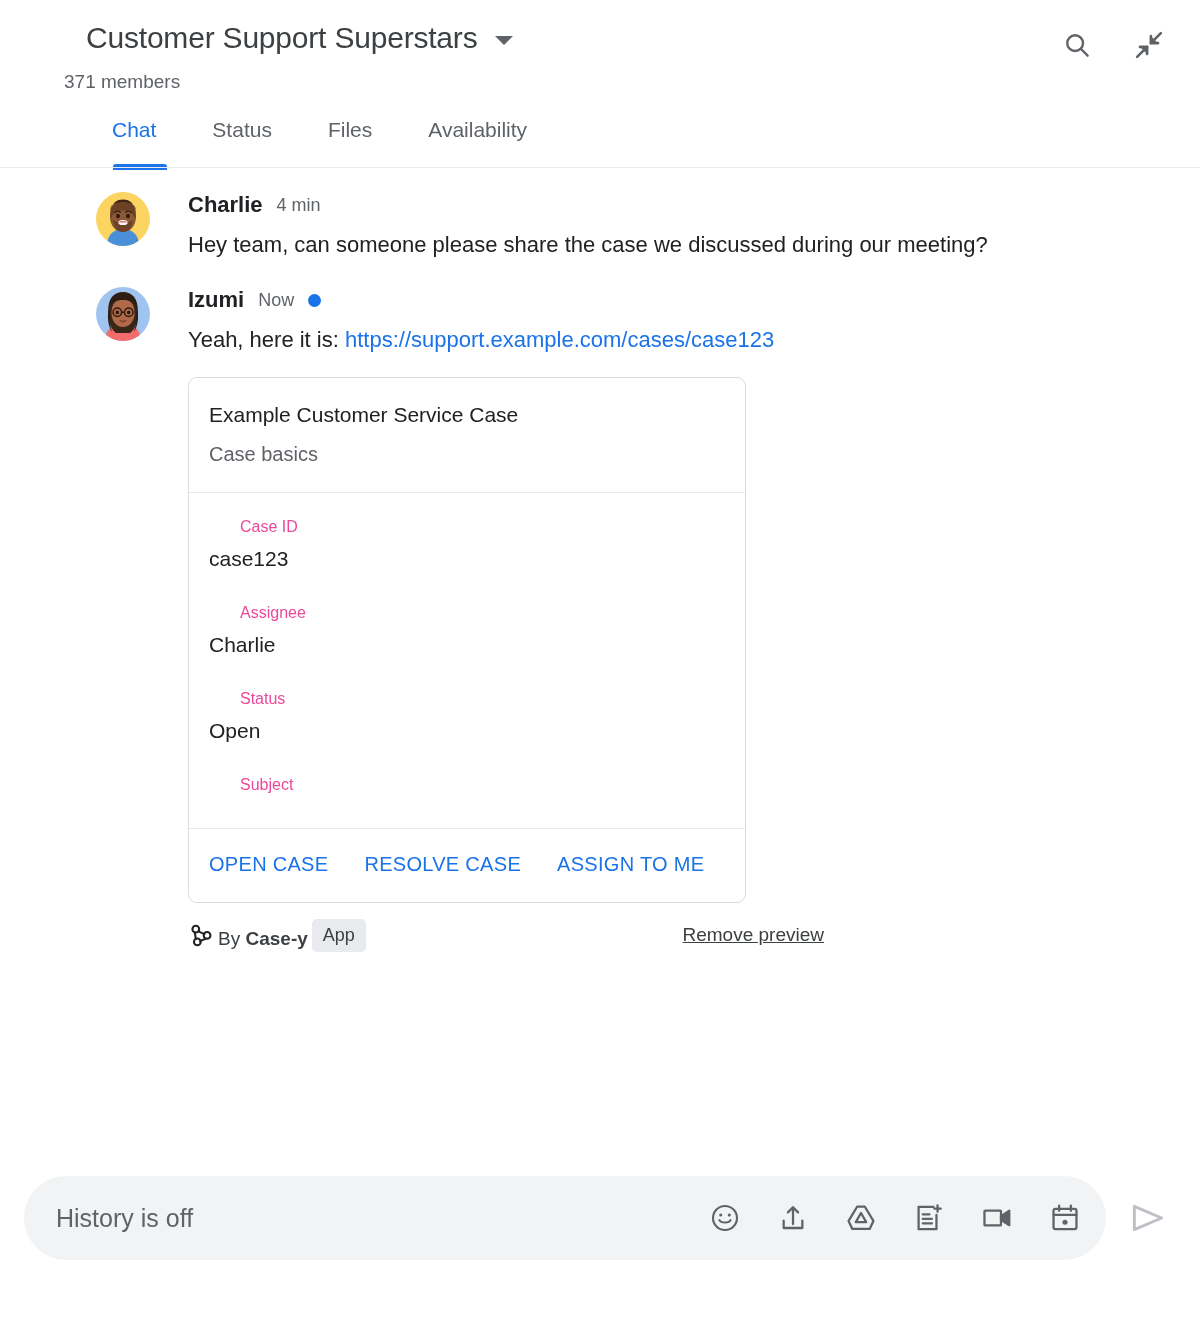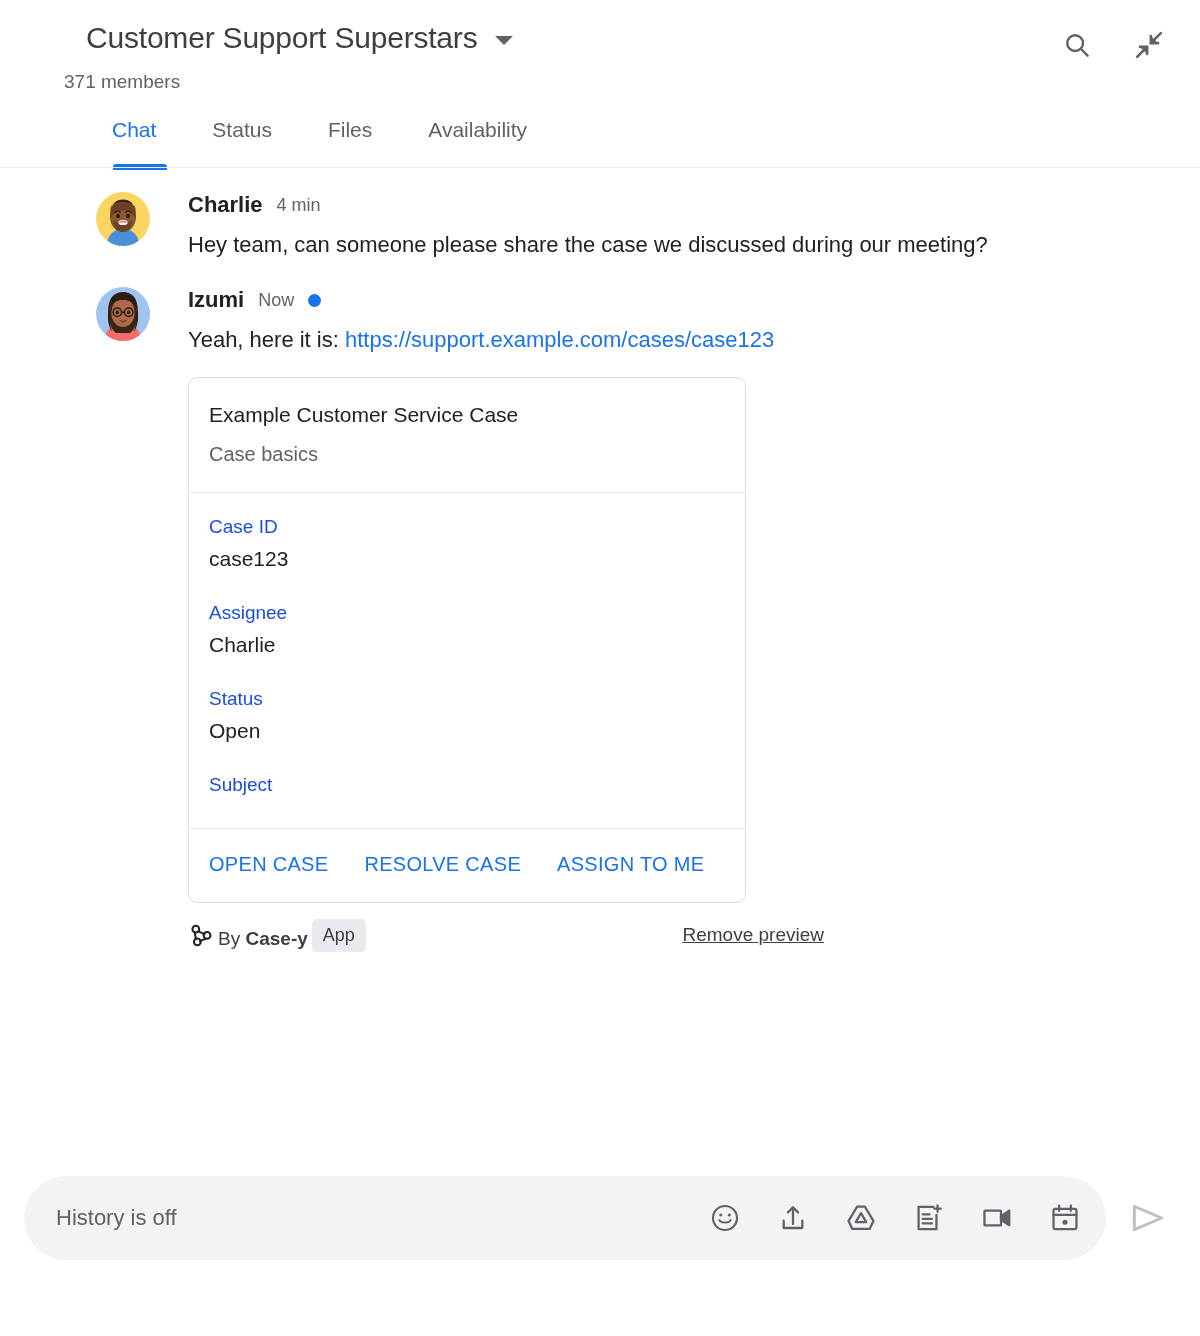--- a/index.html
+++ b/index.html
@@ -192,24 +192,25 @@
     color: #5f6368;
     line-height: 28px;
   }
   .card-fields {
     padding: 20px 20px 26px 20px;
     border-bottom: 1px solid #e8eaed;
   }
   .field { margin-bottom: 26px; }
   .field:last-child { margin-bottom: 0; }
   .field-label {
-    font-size: 19px;
-    color: #1d4ed8;
+    font-size: 16px;
+    color: #ec4899;
     line-height: 27px;
     margin-bottom: 4px;
+    margin-left: 31px;
   }
   .field-value {
     font-size: 21px;
     color: #202124;
     line-height: 29px;
   }
   .card-actions {
     padding: 24px 20px 26px 20px;
     display: flex;
     align-items: center;
@@ -277,21 +278,21 @@
     flex: 1 1 auto;
     height: 84px;
     background: #f1f3f4;
     border-radius: 42px;
     display: flex;
     align-items: center;
     padding: 0 24px 0 32px;
   }
   .composer-placeholder {
     flex: 1 1 auto;
-    font-size: 22px;
+    font-size: 25px;
     color: #5f6368;
     line-height: 30px;
   }
   .composer-icons {
     display: flex;
     align-items: center;
     gap: 34px;
     color: #5f6368;
   }
   .cmp-icon {

